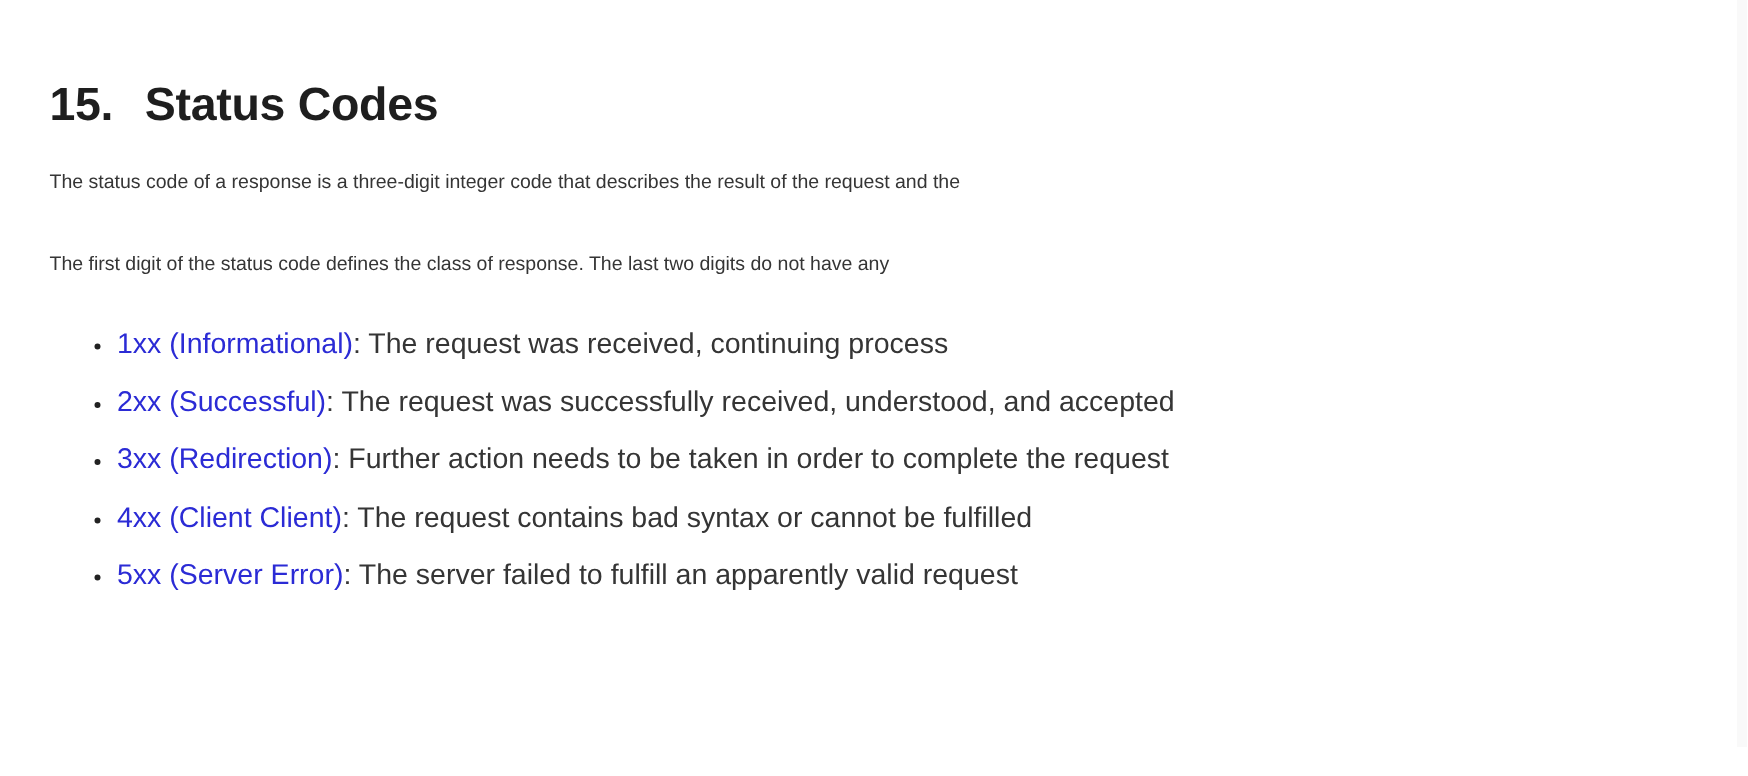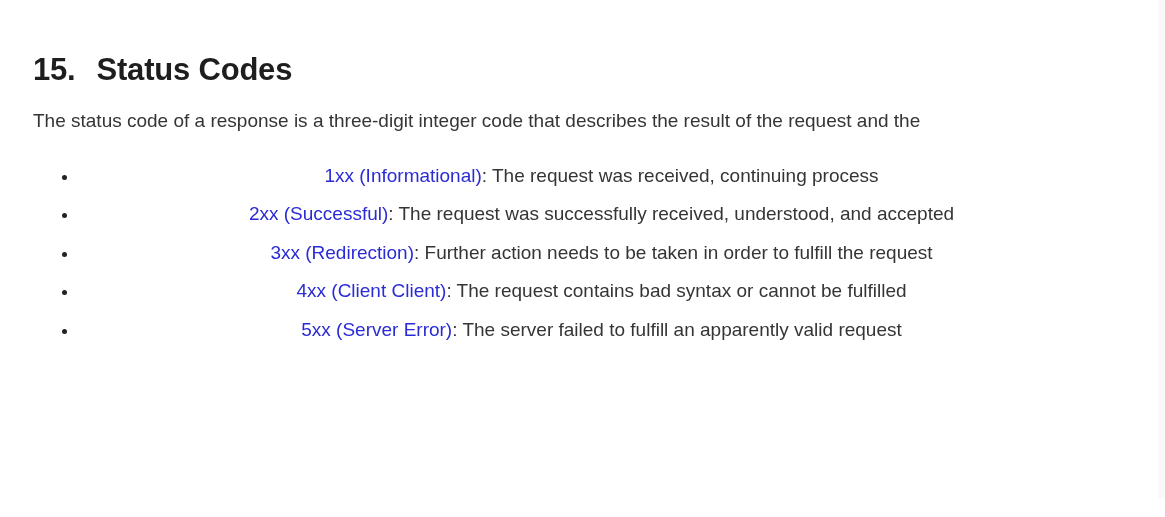--- a/index.html
+++ b/index.html
@@ -33,31 +33,30 @@
     line-height: 1.2;
     font-weight: bold;
     color: var(--heading);
     letter-spacing: -0.2px;
   }
   h1.section-heading .sec-num {
     margin-right: 21px;
   }
   p.para {
     margin: 16px 0 21px 0;
-    font-size: 19px;
+    font-size: 13px;
     line-height: 33.5px;
     color: var(--text);
   }
   p.para .line { display: block; }
   ul.status-list {
     margin: 0;
     padding: 0 0 0 45px;
     font-size: 19px;
     line-height: 33.5px;
-    text-align: center;
   }
   ul.status-list li {
     margin: 0 0 5px 0;
   }
   ul.status-list li::marker {
     color: #222222;
     font-size: 15px;
   }
   a.status-link {
     color: var(--link);
@@ -81,26 +80,27 @@
 
     <h1 class="section-heading">
       <span class="sec-num">15.</span><span>Status Codes</span>
     </h1>
 
     <p class="para">
       <span class="line">The status code of a response is a three-digit integer code that describes the result of the request and the</span>
     </p>
 
     <p class="para">
+      <span class="line">The first digit of the status code defines the class of response. The last two digits do not have any</span>
     </p>
 
     <ul class="status-list">
       <li><a href="#" class="status-link">1xx (Informational)</a><span>: The request was received, continuing process</span></li>
       <li><a href="#" class="status-link">2xx (Successful)</a><span>: The request was successfully received, understood, and accepted</span></li>
-      <li><a href="#" class="status-link">3xx (Redirection)</a><span>: Further action needs to be taken in order to fulfill the request</span></li>
+      <li><a href="#" class="status-link">3xx (Redirection)</a><span>: Further action needs to be taken in order to complete the request</span></li>
       <li><a href="#" class="status-link">4xx (Client Client)</a><span>: The request contains bad syntax or cannot be fulfilled</span></li>
       <li><a href="#" class="status-link">5xx (Server Error)</a><span>: The server failed to fulfill an apparently valid request</span></li>
     </ul>
 
   </div>
 
   <div class="scroll-track"></div>
 </div>
 
 </body></html>

